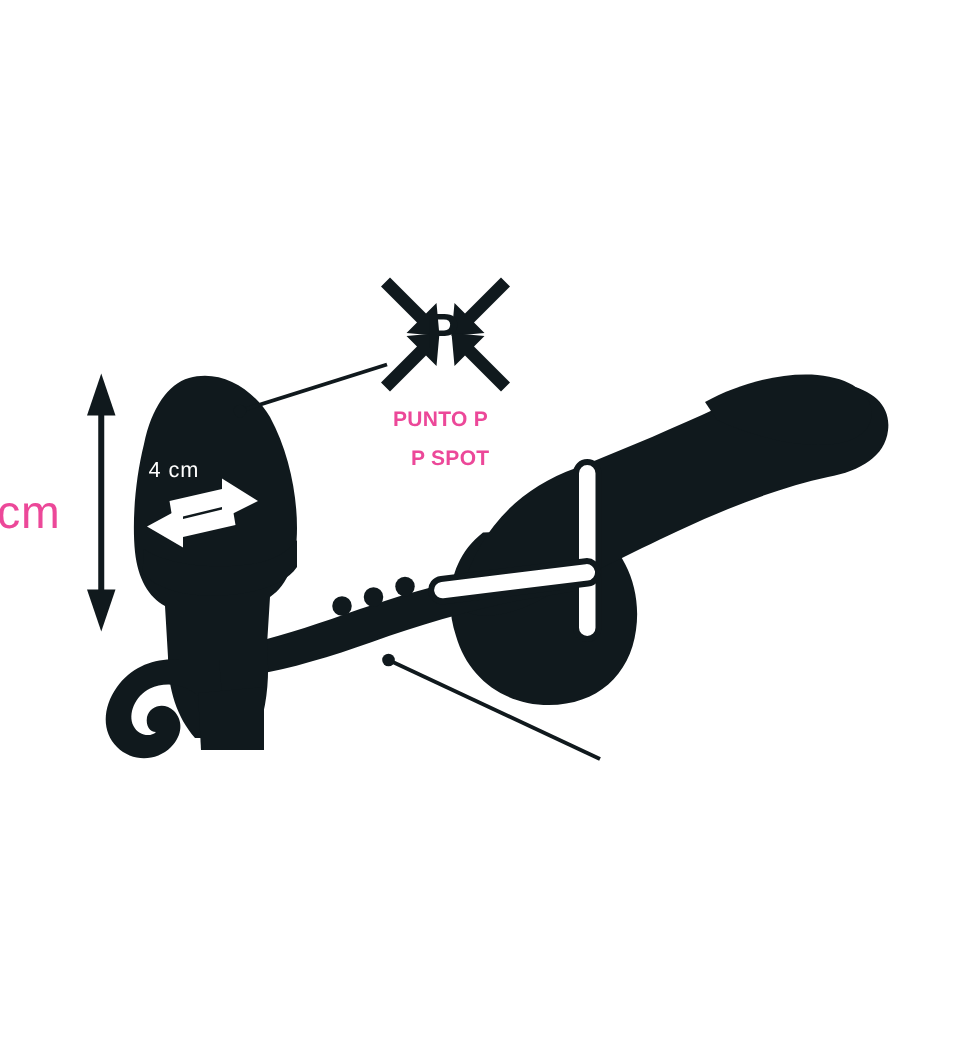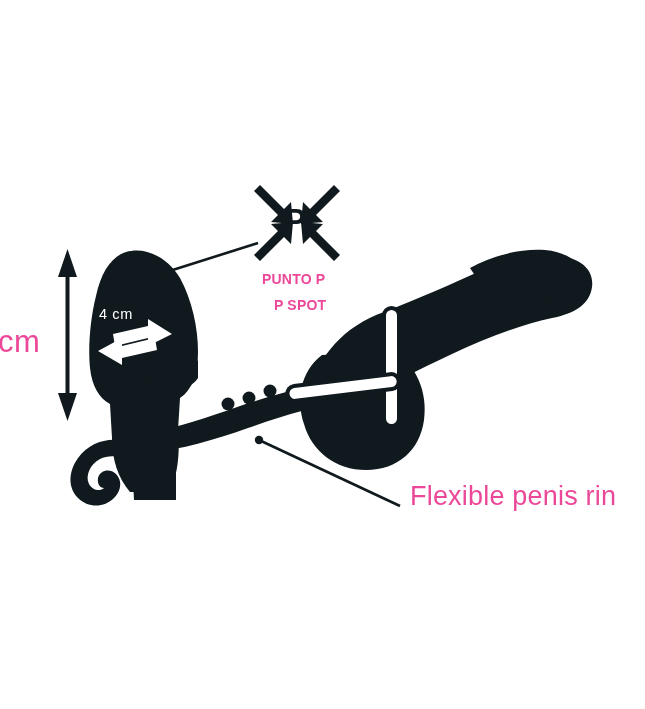--- a/index.html
+++ b/index.html
@@ -215,15 +215,14 @@
   <div class="lbl" id="cm-label">cm</div>
 
   <div class="lbl" id="cm4-label">4 cm</div>
 
   <div id="p-glyph">P</div>
 
   <div class="lbl" id="punto-label">PUNTO P</div>
 
   <div class="lbl" id="pspot-label">P SPOT</div>
 
-  <div class="lbl" id="ring-label">Flexible penis rin</div>
 
 </div>
 
 </body></html>

